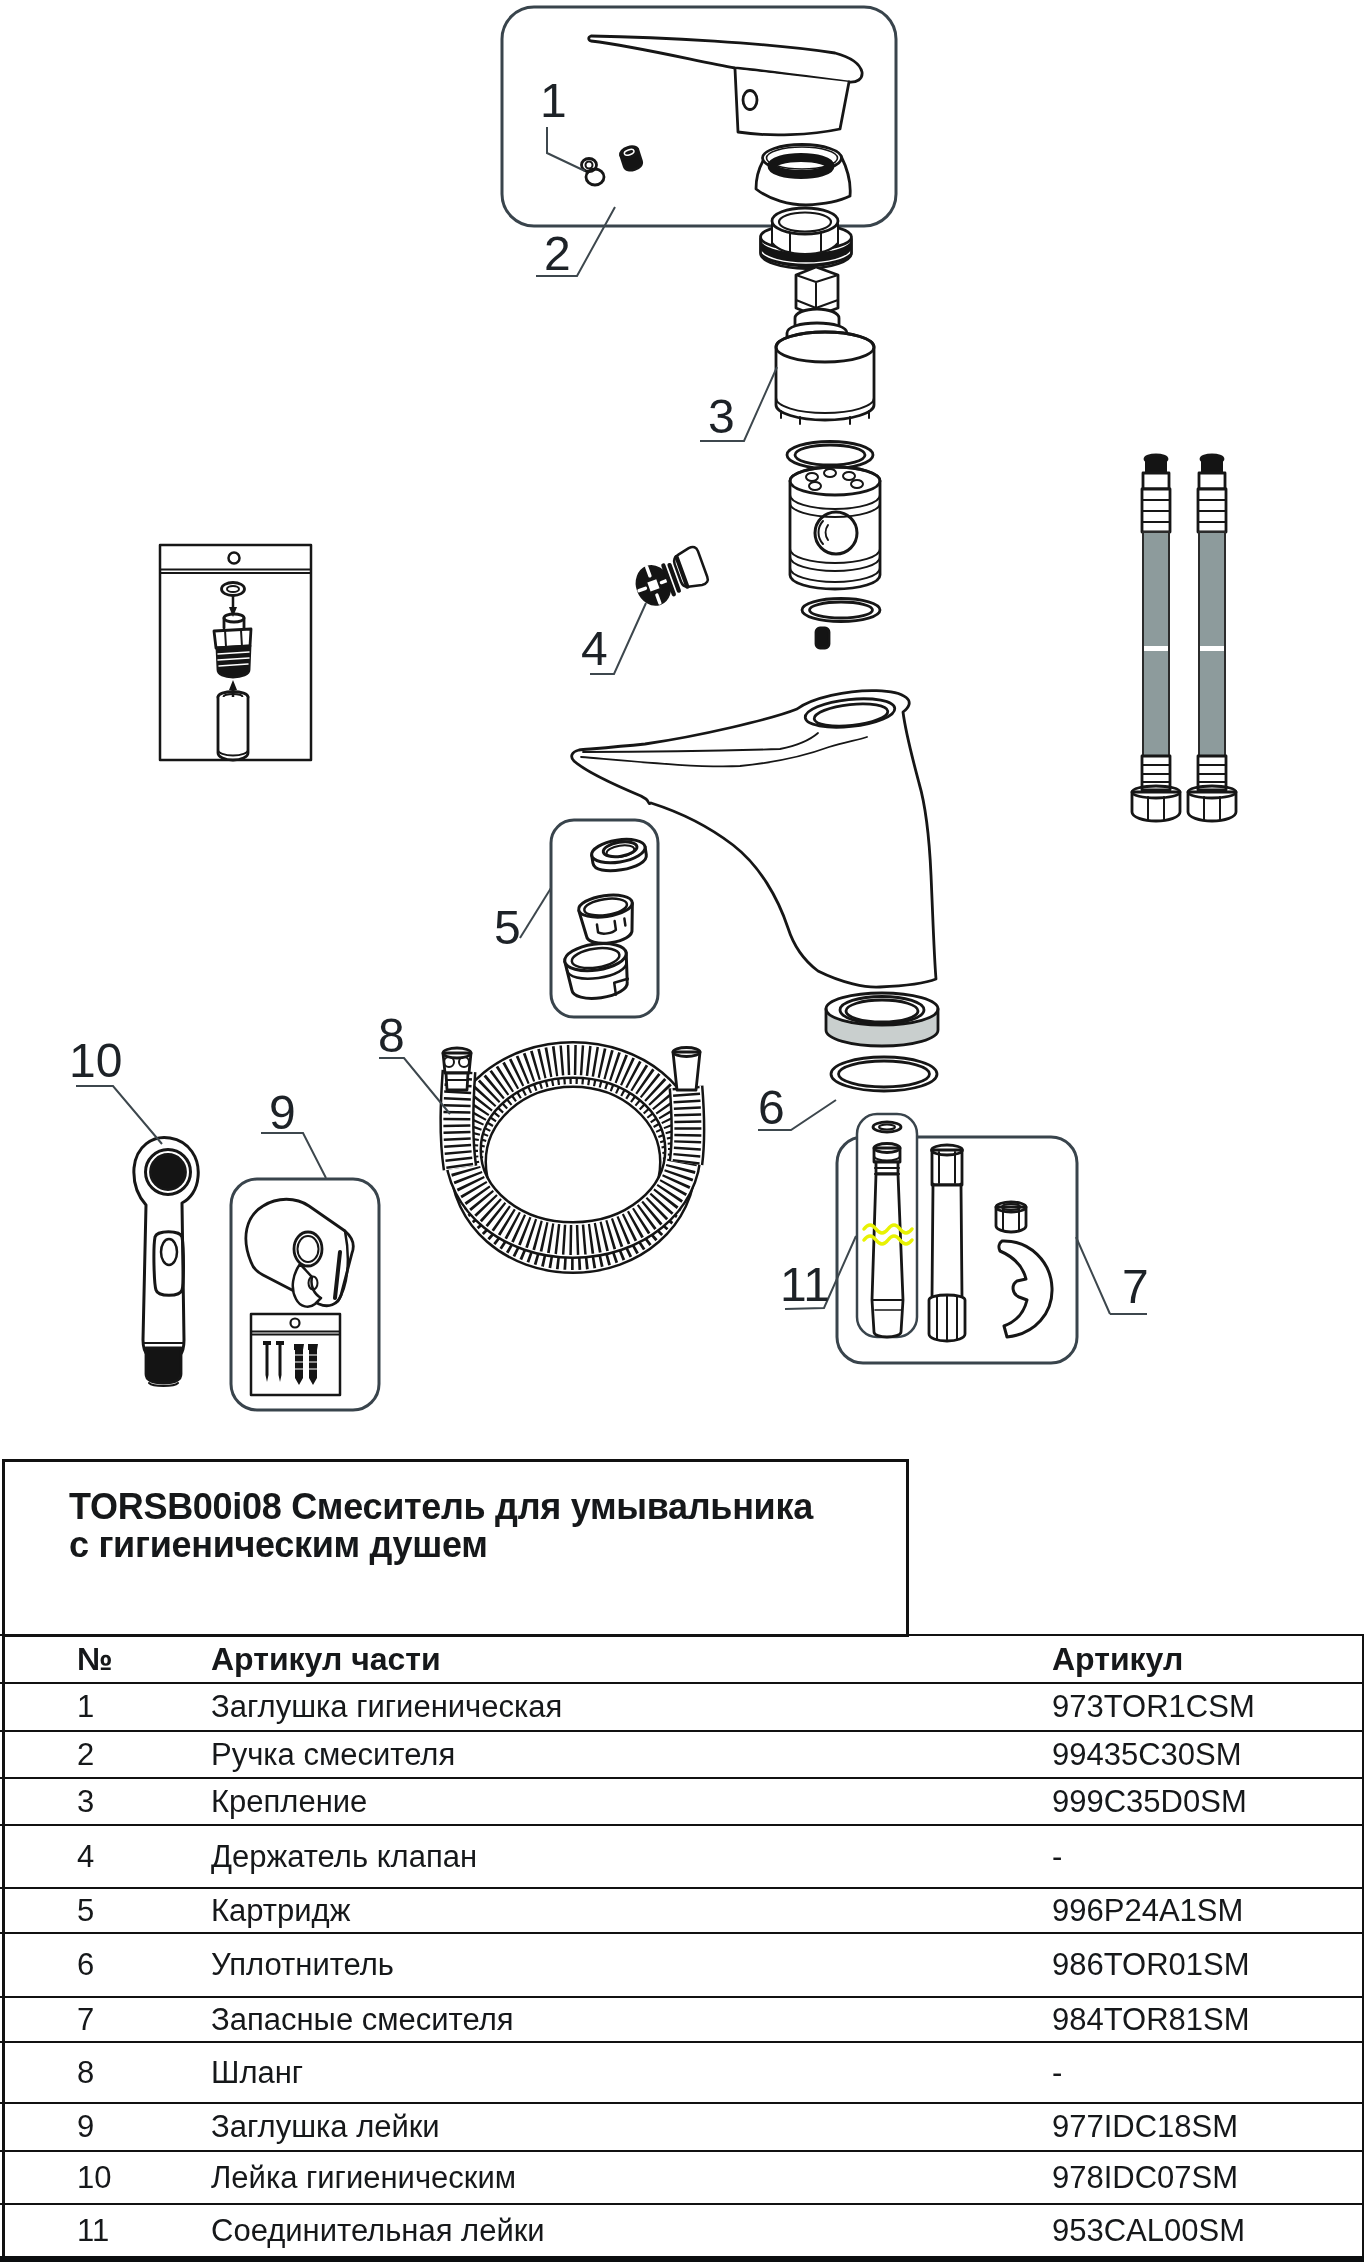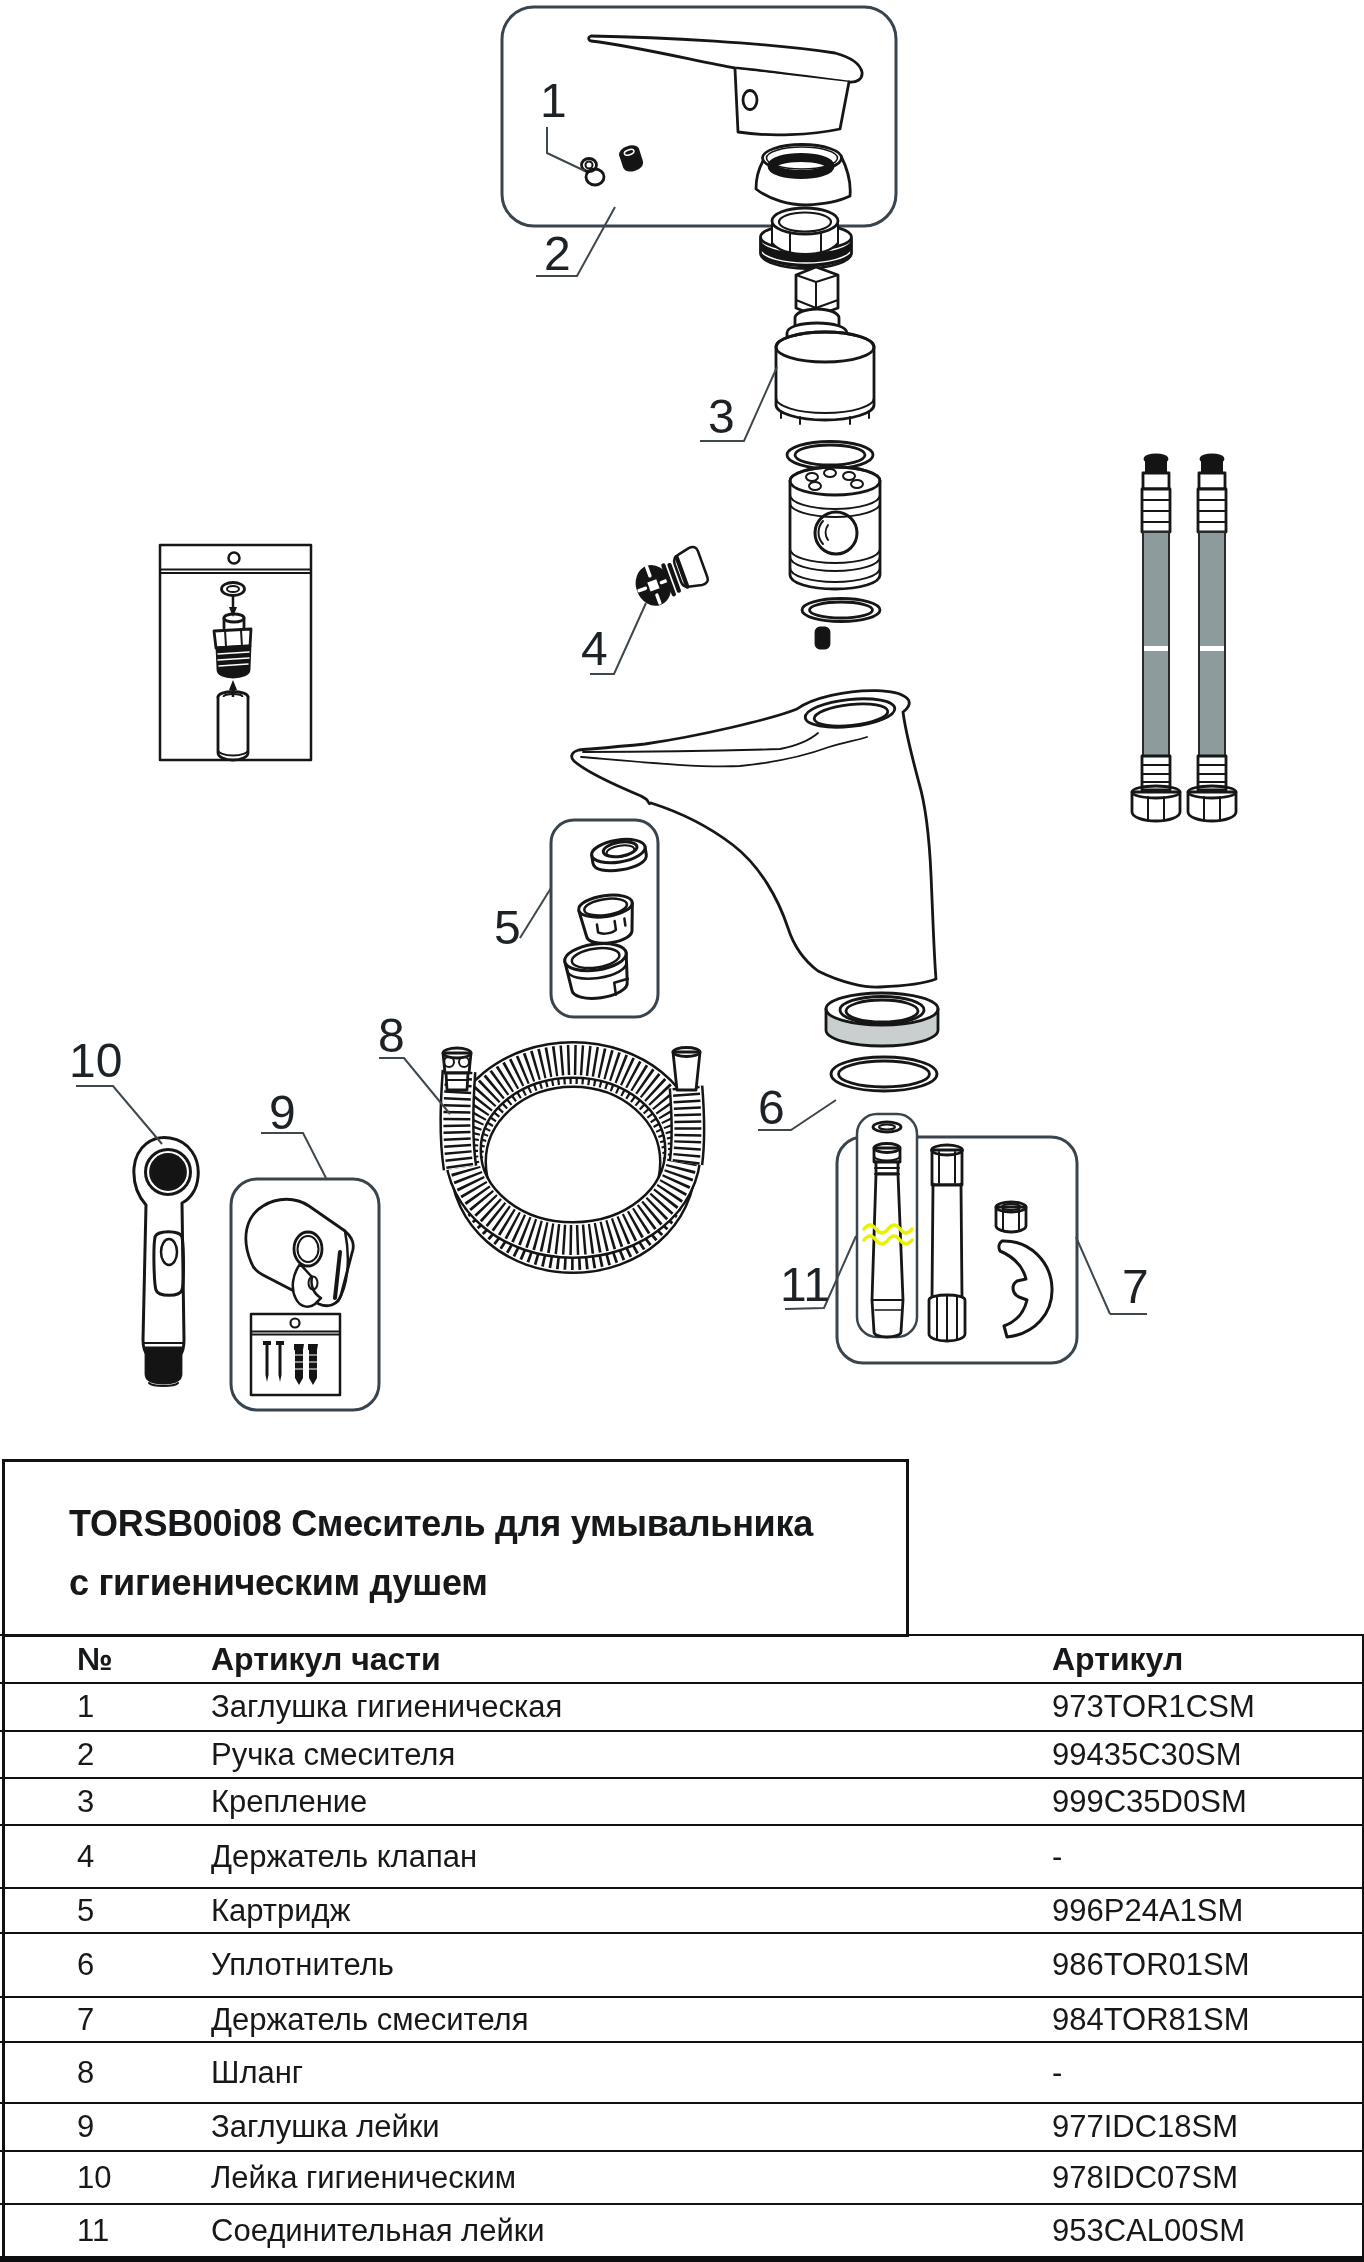--- a/index.html
+++ b/index.html
@@ -1,19 +1,19 @@
 <!DOCTYPE html>
 <html><head>
 <meta charset="utf-8">
 <style>
 html,body{margin:0;padding:0;background:#fff;}
 body{width:1364px;height:2262px;position:relative;font-family:"Liberation Sans",sans-serif;color:#111;overflow:hidden;}
 #diagram{position:absolute;left:0;top:0;}
 .titlebox{position:absolute;left:2px;top:1459px;width:901px;height:172px;border:3px solid #111;}
-.titlebox .t{position:absolute;left:64px;top:32px;font-size:36px;line-height:59px;font-weight:bold;color:#16181a;letter-spacing:-0.3px;}
+.titlebox .t{position:absolute;left:64px;top:26px;font-size:36px;line-height:38px;font-weight:bold;color:#16181a;letter-spacing:-0.3px;}
 table.parts{position:absolute;top:1634px;left:0;width:1364px;border-collapse:collapse;table-layout:fixed;}
 table.parts td{font-size:31px;color:#16181a;border-top:2.5px solid #111;padding:0;vertical-align:middle;}
 table.parts td.c1{width:211px;padding-left:77px;box-sizing:border-box;}
 table.parts td.c3{width:312px;}
 table.parts tr.hdr td{font-weight:bold;font-size:32px;}
 .blk{position:absolute;left:0;top:2256px;width:1364px;height:6px;background:#0c0e10;}
 .lb{position:absolute;left:2px;top:1634px;bottom:0;width:2.5px;background:#111;height:622px;}
 .rb{position:absolute;right:0px;top:1634px;width:2.5px;background:#111;height:622px;}
 </style>
 </head>
@@ -291,21 +291,21 @@
         <td class="c2">Картридж</td>
         <td class="c3">996P24A1SM</td>
       </tr>
   <tr style="height:64px">
         <td class="c1">6</td>
         <td class="c2">Уплотнитель</td>
         <td class="c3">986TOR01SM</td>
       </tr>
   <tr style="height:45px">
         <td class="c1">7</td>
-        <td class="c2">Держатель смесителя</td>
+        <td class="c2">Запасные смесителя</td>
         <td class="c3">984TOR81SM</td>
       </tr>
   <tr style="height:61px">
         <td class="c1">8</td>
         <td class="c2">Шланг</td>
         <td class="c3">-</td>
       </tr>
   <tr style="height:48px">
         <td class="c1">9</td>
         <td class="c2">Заглушка лейки</td>

